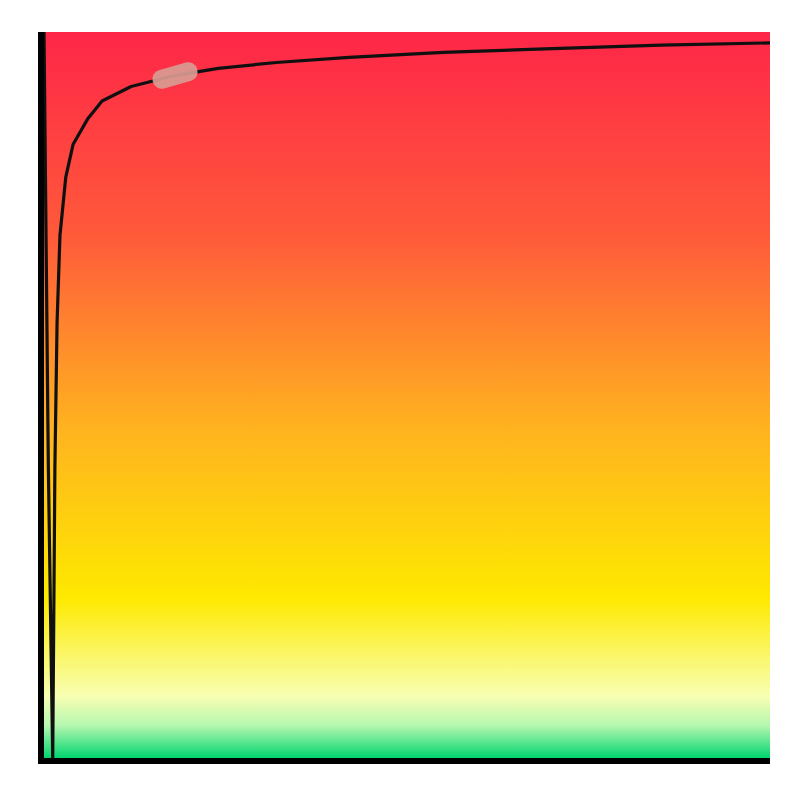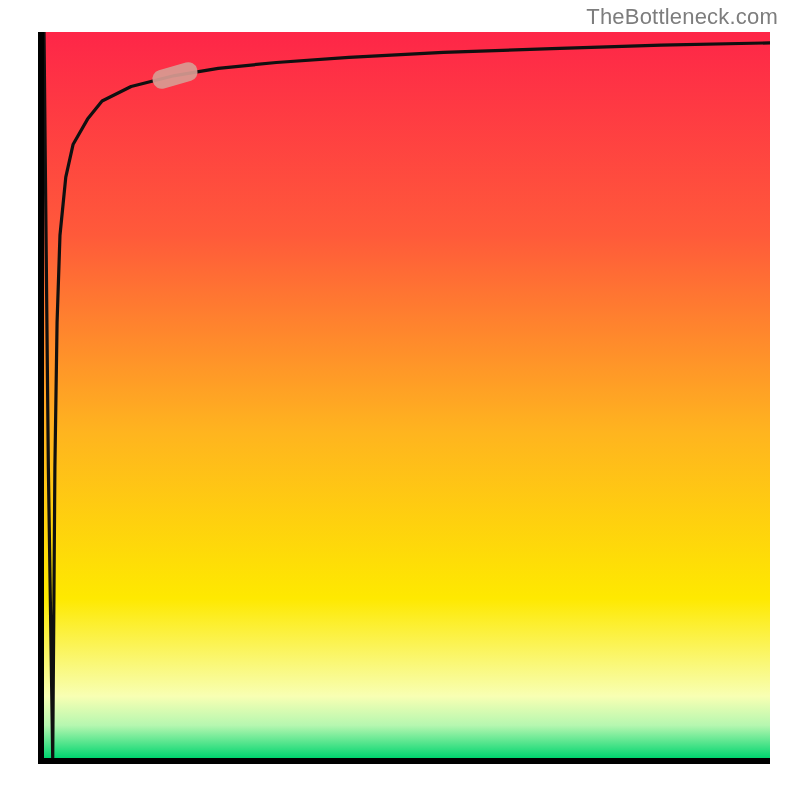--- a/index.html
+++ b/index.html
@@ -68,21 +68,20 @@
     transform-origin: center center;
     z-index: 5;
     opacity: 0.92;
   }
 </style>
 </head>
 <body>
 
 <div class="stage">
 
-  <div class="branding">TheBottleneck.com</div>
 
   <svg class="chart-bg" viewBox="0 0 726 726" preserveAspectRatio="none">
     <defs>
       <linearGradient id="g" x1="0" y1="0" x2="0" y2="1">
         <stop id="stop-top" offset="0" stop-color="#fe2648"></stop>
         <stop id="stop-midr" offset="0.28" stop-color="#ff5a3a"></stop>
         <stop id="stop-mido" offset="0.55" stop-color="#ffb41f"></stop>
         <stop id="stop-mid" offset="0.78" stop-color="#fee900"></stop>
         <stop id="stop-ly" offset="0.915" stop-color="#f8ffb3"></stop>
         <stop id="stop-pg" offset="0.955" stop-color="#b6f7b0"></stop>

